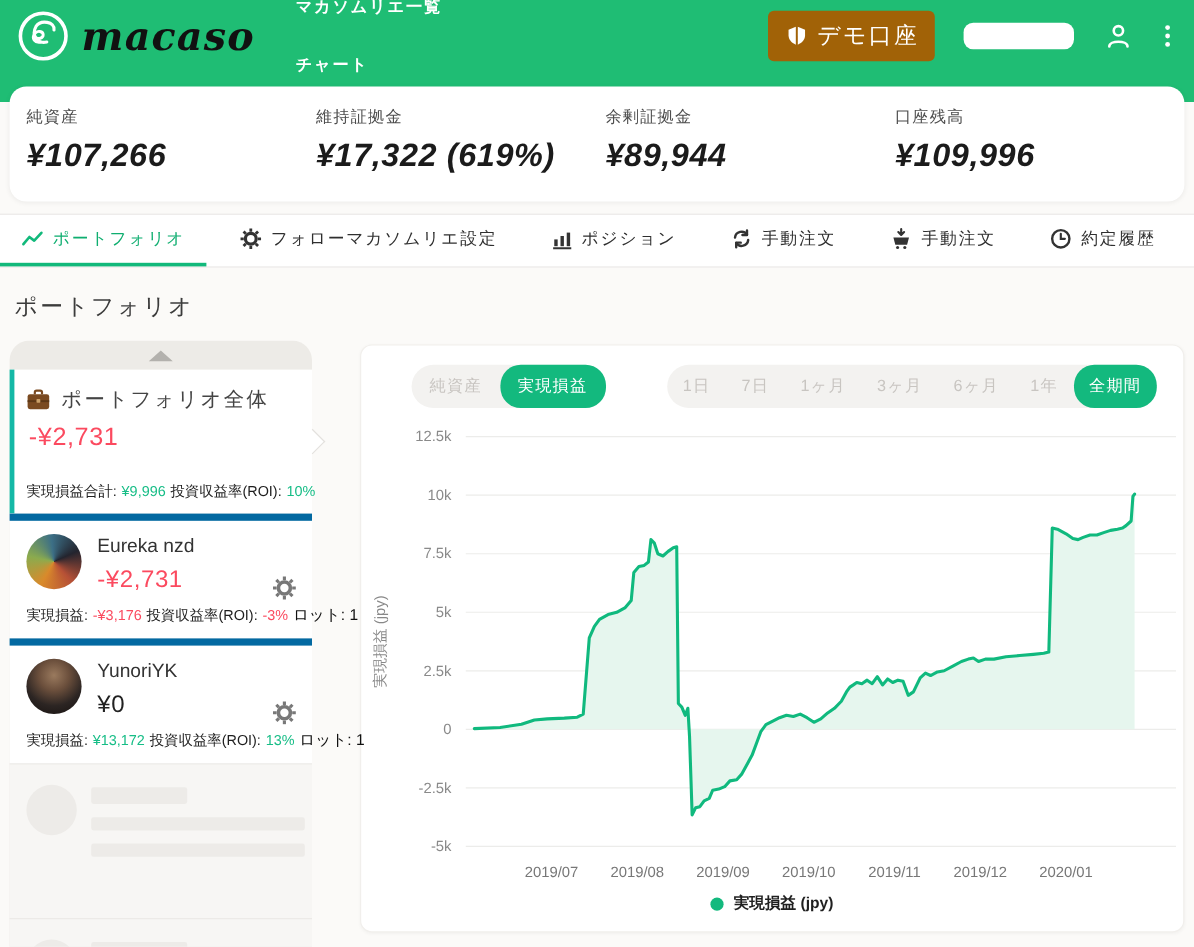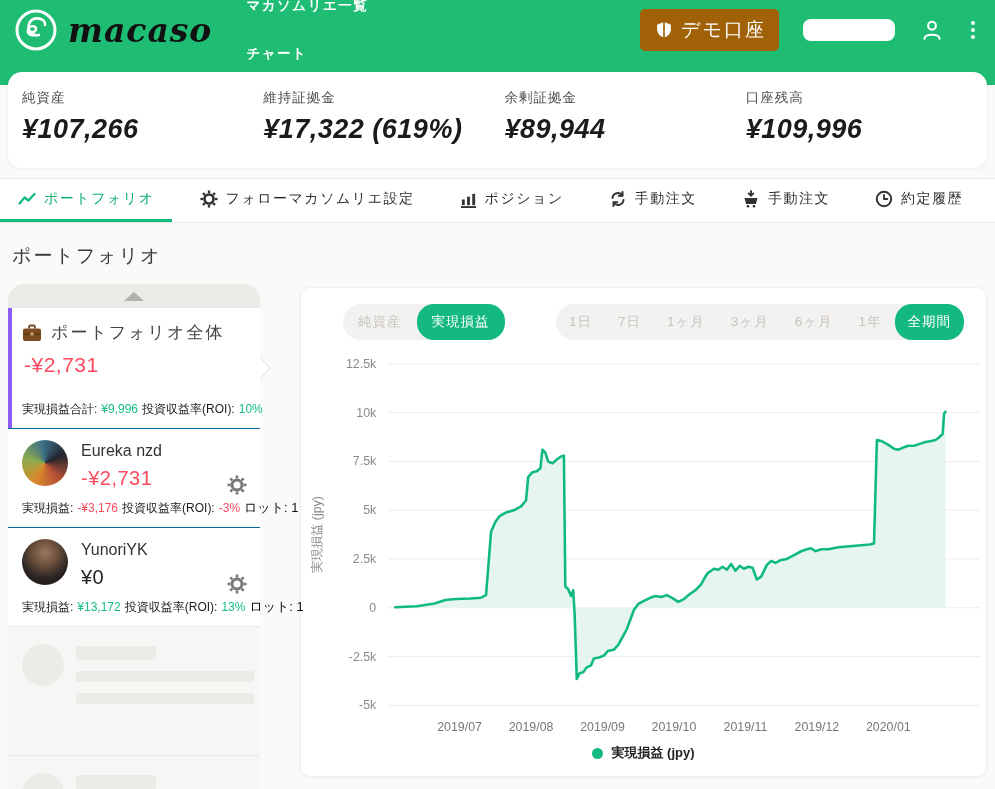--- a/index.html
+++ b/index.html
@@ -44,31 +44,31 @@
 
   
   .sidebar { width:252px; }
   .sidebar-title { font-size:19px; color:#3b3b3b; letter-spacing:2px; margin:2px 0 15px 4px; }
   .panel { background:#edebe7; border-radius:16px; position:relative; }
   .scroll-strip { height:24px; display:flex; align-items:center; justify-content:center; cursor:pointer; }
   .scroll-strip.top { border-radius:16px 16px 0 0; }
   .tri-up { width:0; height:0; border-left:10px solid transparent; border-right:10px solid transparent;
             border-bottom:9px solid #b3b1ad; }
 
-  .summary-card { background:#fff; border-left:4px solid #8b5cf6; padding:13px 12px 8px 10px; position:relative; cursor:pointer; }
+  .summary-card { background:#fff; border-left:4px solid #14b8a6; padding:13px 12px 8px 10px; position:relative; cursor:pointer; }
   .card-pointer { position:absolute; right:-8px; top:50%; width:15px; height:15px; background:#fff;
                   transform:translateY(-50%) rotate(45deg); border-top:1px solid #e3e1de; border-right:1px solid #e3e1de; }
   .summary-head { display:flex; align-items:center; gap:9px; font-size:17px; color:#444; letter-spacing:2px; }
   .summary-value { font-size:21px; color:#fb4a5f; margin:9px 0 11px 2px; letter-spacing:.5px; }
   .card-footer { display:flex; align-items:baseline; gap:4px; font-size:12px; color:#1e1e1e; white-space:nowrap; padding-bottom:2px;margin-top:24px; }
   .val-green { color:#16bd86; }
   .val-red { color:#fb4a5f; }
   .lot { margin-left:auto; color:#111; font-size:13px; }
 
-  .member-card { background:#fff; border-top:1px solid #0369a1; padding:11px 12px 8px 14px; position:relative; cursor:pointer; }
+  .member-card { background:#fff; border-top:6px solid #0369a1; padding:11px 12px 8px 14px; position:relative; cursor:pointer; }
   .m-row { display:flex; gap:13px; }
   .avatar { width:46px; height:46px; border-radius:50%; flex:0 0 auto; }
   .avatar-eureka { background:conic-gradient(from 210deg,#d98a2b,#8bab4e,#3c6f86,#23242e,#b65036,#d98a2b); }
   .avatar-yunori { background:radial-gradient(circle at 50% 30%,#9a7a5e 0%,#6b4f3c 32%,#2c2523 64%,#15100e 100%); }
   .m-name { font-size:16px; color:#333; margin-top:2px; }
   .m-value { font-size:20px; margin-top:7px; letter-spacing:.5px; }
   .m-value.neg { color:#fb4a5f; }
   .m-value.flat { color:#222; }
   .gear-btn { position:absolute; right:13px; top:46px; background:none; border:none; cursor:pointer; padding:0; }
   .member-card .card-footer { margin-top:9px; }

